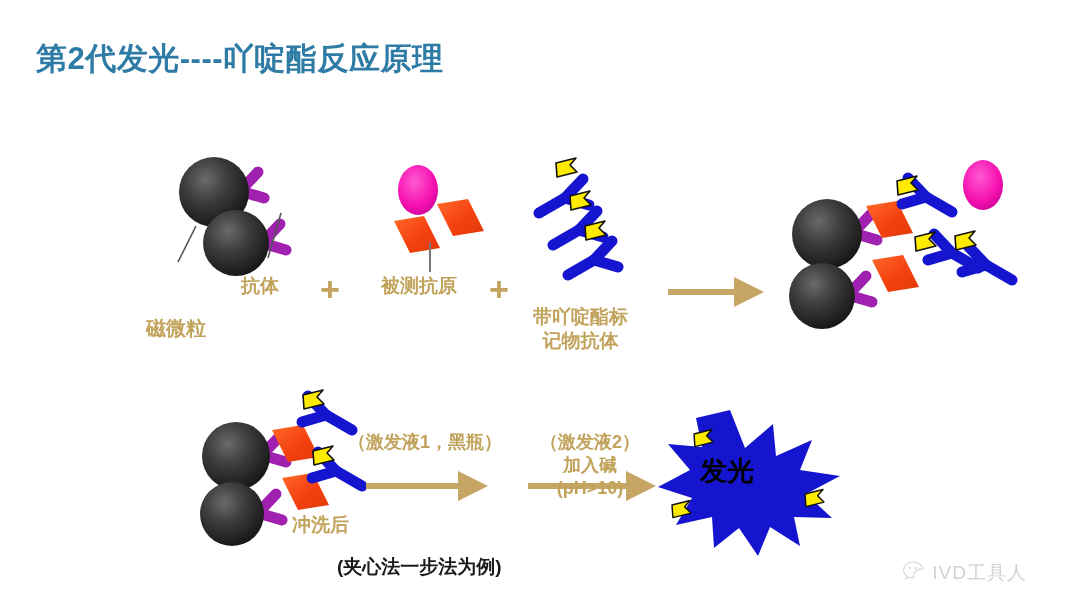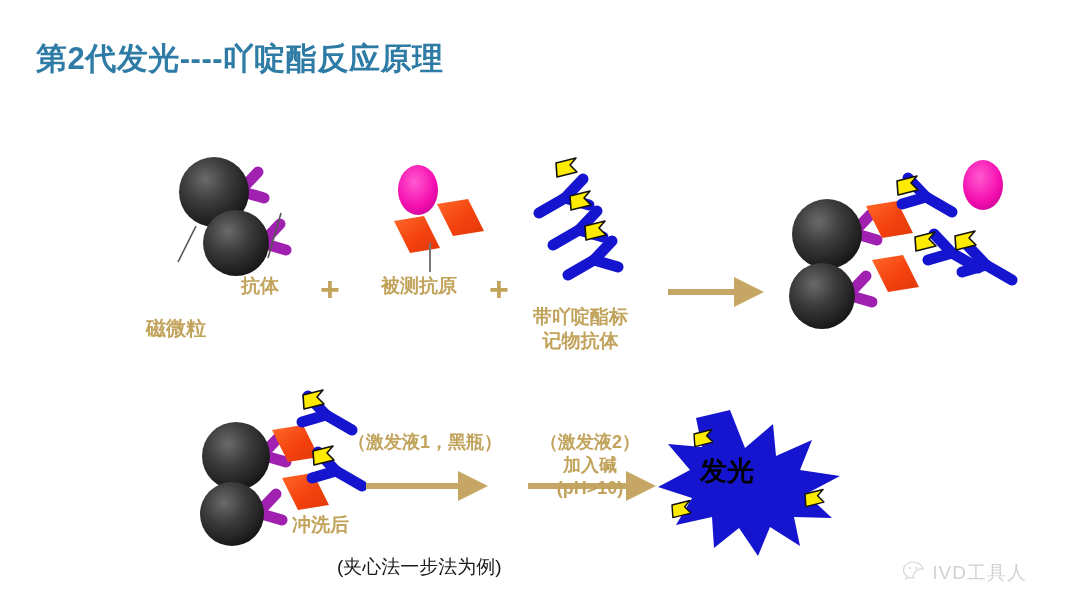--- a/index.html
+++ b/index.html
@@ -36,21 +36,21 @@
   
   .lbl {
     position: absolute;
     color: #C9A96A;
     font-weight: 700;
     white-space: nowrap;
     line-height: 1.28;
   }
   .lbl.gold   { color: #C2A35C; }
   .lbl.center { text-align: center; margin-top: 37px; }
-  .lbl.black  { color: #1a1a1a; font-weight: 400; }
+  .lbl.black  { color: #1a1a1a; font-weight: 700; }
 
   .plus {
     position: absolute;
     color: #C2A35C;
     font-size: 34px;
     font-weight: 700;
     line-height: 1;
   }
 
   

